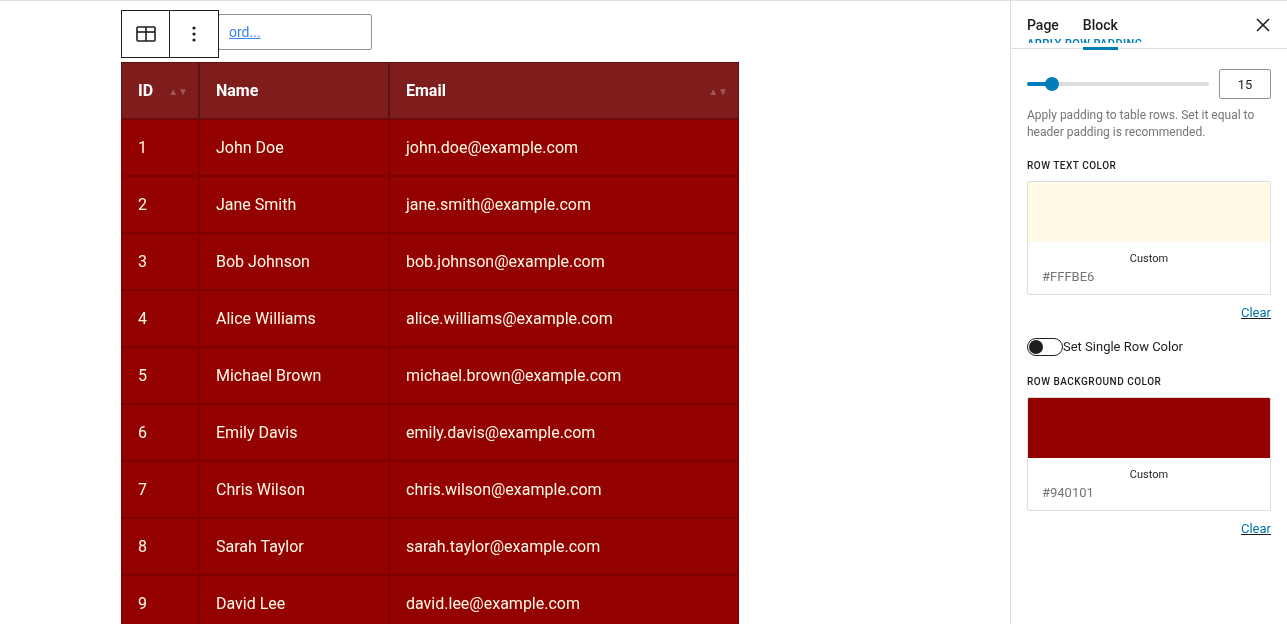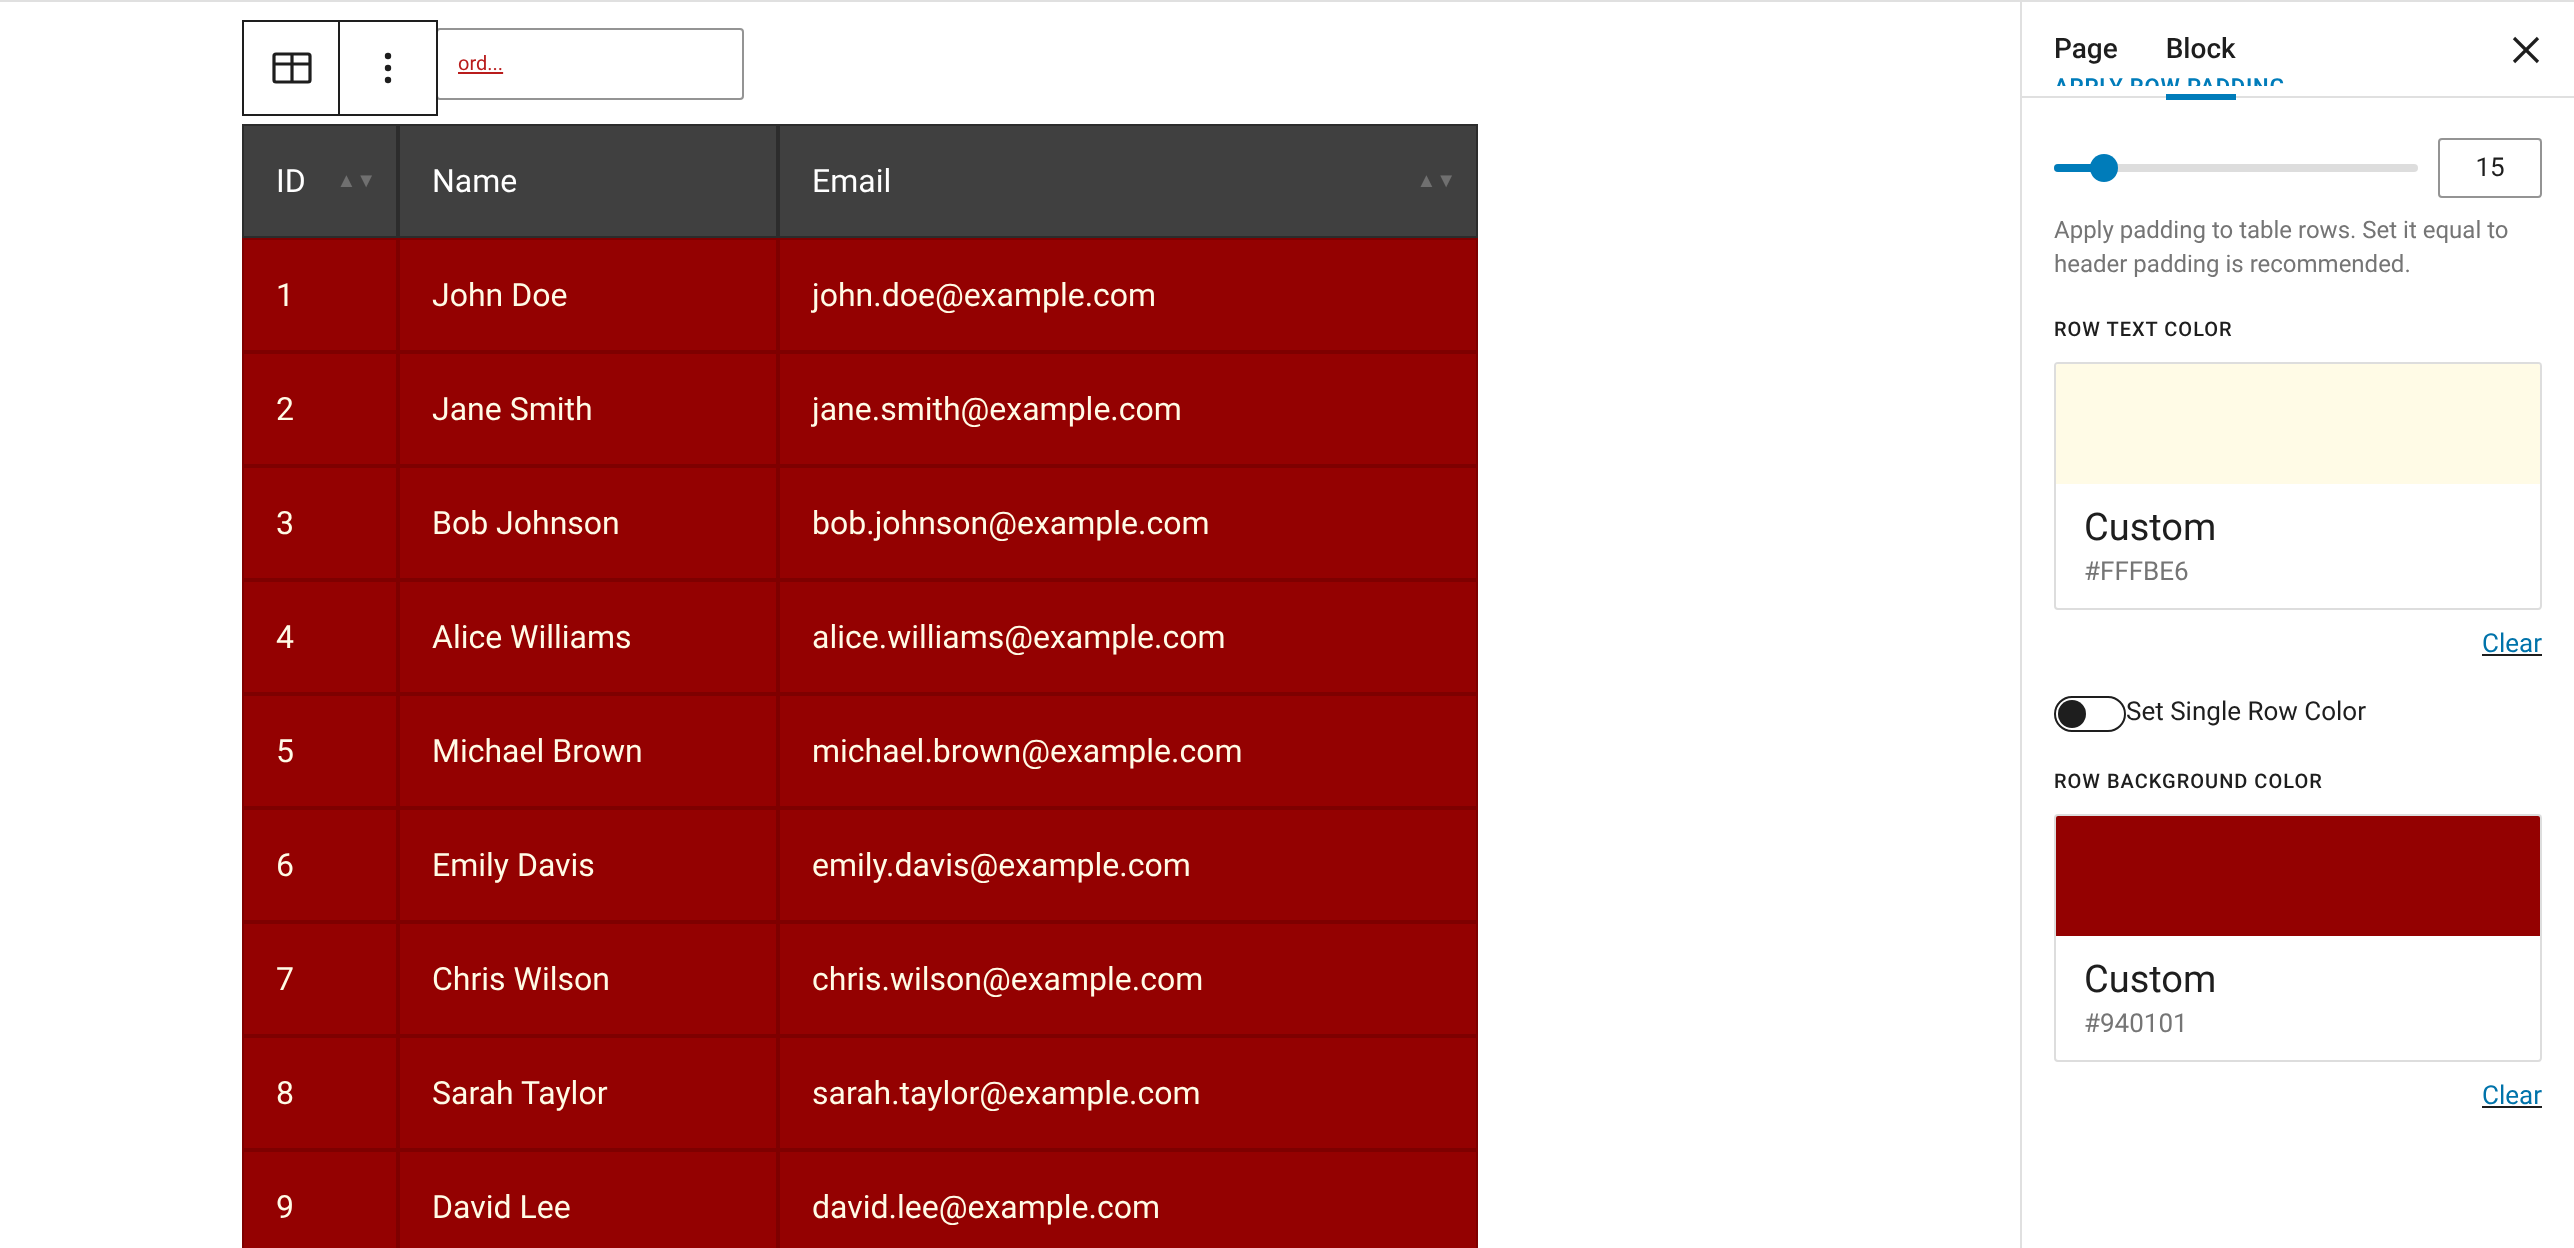--- a/index.html
+++ b/index.html
@@ -43,41 +43,41 @@
     .toolbar-floating .tb-btn:last-child { border-right: none; }
     .search-box {
       position: absolute;
       left: 218px;
       top: 12px;
       width: 154px;
       height: 36px;
       border: 1px solid #949494;
       border-radius: 2px;
       padding: 8px 10px;
-      font-size: 10px;
-      color: #b91c1c;
+      font-size: 14px;
+      color: #3b82f6;
       background: #fff;
       display: flex;
       align-items: center;
       z-index: 2;
       text-decoration: underline;
     }
     .data-table {
       position: absolute;
       left: 121px; top: 60px;
       width: 618px;
       border-collapse: separate;
       border-spacing: 0;
       background: #fff;
     }
     .data-table th {
-      background: #404040;
+      background: #7f1d1d;
       color: #fff;
       text-align: left;
-      font-weight: 400;
+      font-weight: 700;
       font-size: 16px;
       padding: 18px 16px;
       border: 1px solid rgba(0,0,0,0.3);
       position: relative;
       margin-left: 28px;
     }
     .data-table th .sort {
       position:absolute; right:10px; top:50%; transform:translateY(-50%);
       opacity:.25; font-size:10px; color:#fff;
     }
@@ -168,21 +168,21 @@
       font-size:10px; font-weight:500; color:#1e1e1e;
       letter-spacing:0.5px; text-transform:uppercase;
       margin: 0 0 10px 0;
     }
     .swatch-card {
       border:1px solid #ddd; border-radius:2px; overflow:hidden;
       margin-bottom:10px; cursor:pointer;
     }
     .swatch-color { height:60px; }
     .swatch-meta { padding:10px 14px 10px 14px; }
-    .swatch-meta .lbl { font-size:19px; margin-bottom:4px; }
+    .swatch-meta .lbl { font-size:11px; margin-bottom:4px;text-align:center; }
     .swatch-meta .hex { font-size:13px; color:#757575; }
     .clear-link {
       text-align:right; margin:6px 0 18px 0;text-decoration:underline;
     }
     .clear-link a { color:#0073aa; text-decoration:none; font-size:13px; cursor:pointer; }
     .toggle-row { display:flex; align-items:center; margin: 0 0 20px 0; }
     .toggle {
       width:36px; height:18px; border:1px solid #1e1e1e; border-radius:10px;
       position:relative; cursor:pointer; background:#fff;
     }

